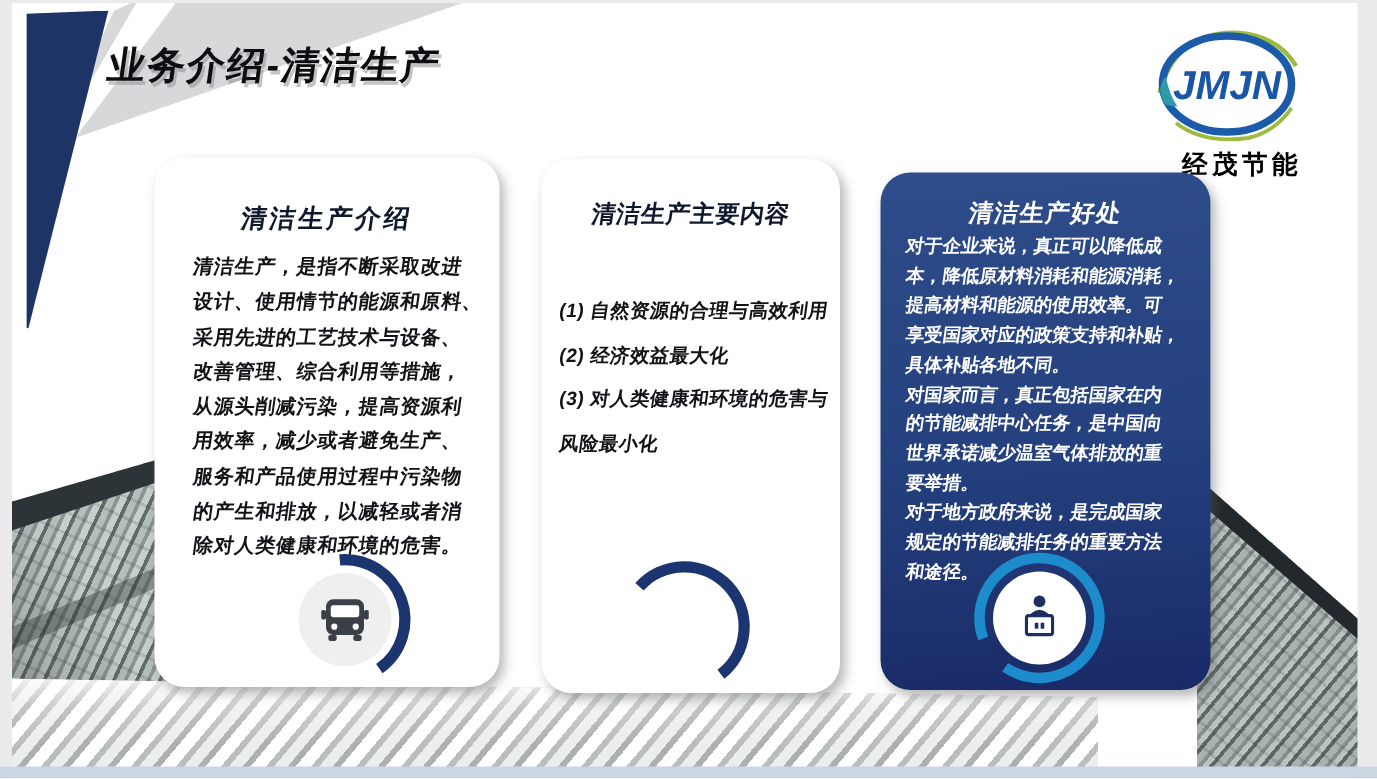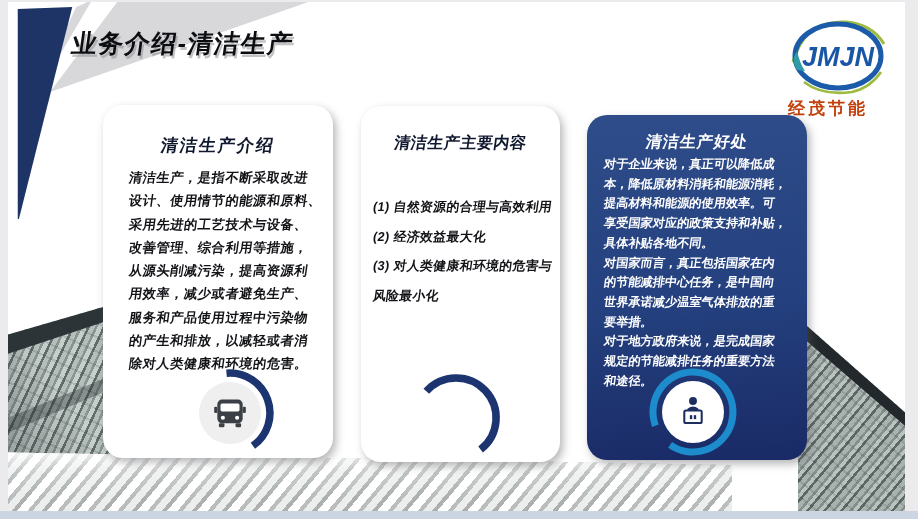--- a/index.html
+++ b/index.html
@@ -51,22 +51,22 @@
   #border-right { left:905px; top:0; width:13px; height:519px; }
   #border-top { left:0; top:0; width:918px; height:2px; }
   #bottom-strip { left:0; top:511px; width:918px; height:8px; background:#ccd6e3; z-index:9; position:absolute; }
 
   
   #page-title { left:72px; top:27px; z-index:3;
     font-size:25px; font-weight:bold; color:#0c0d10; letter-spacing:1.5px;
     transform:skewX(-8deg); text-shadow:2px 2.5px 0 rgba(145,145,150,0.55); }
 
   
-  #logo { left:788px; top:14px; width:100px; z-index:3; text-align:left; }
-  #logo-sub { font-size:17px; font-weight:bold; color:#c2410c; letter-spacing:3px;
+  #logo { left:768px; top:14px; width:100px; z-index:3; text-align:right; }
+  #logo-sub { font-size:17px; font-weight:bold; color:#000000; letter-spacing:3px;
     margin-top:-5px; white-space:nowrap; }
 
   
   .card { position:absolute; z-index:4; border-radius:20px; }
   .card-white { background:#ffffff; box-shadow:3px 4px 8px rgba(90,90,95,0.45); }
   #card1 { left:103px; top:105px; width:230px; height:353px; }
   #card2 { left:361px; top:106px; width:199px; height:356px; }
   #card3 { left:587px; top:115px; width:220px; height:345px;
     background:linear-gradient(175deg, #2f4d8a 0%, #24407e 55%, #192a66 100%);
     box-shadow:3px 4px 8px rgba(90,90,95,0.45); }

